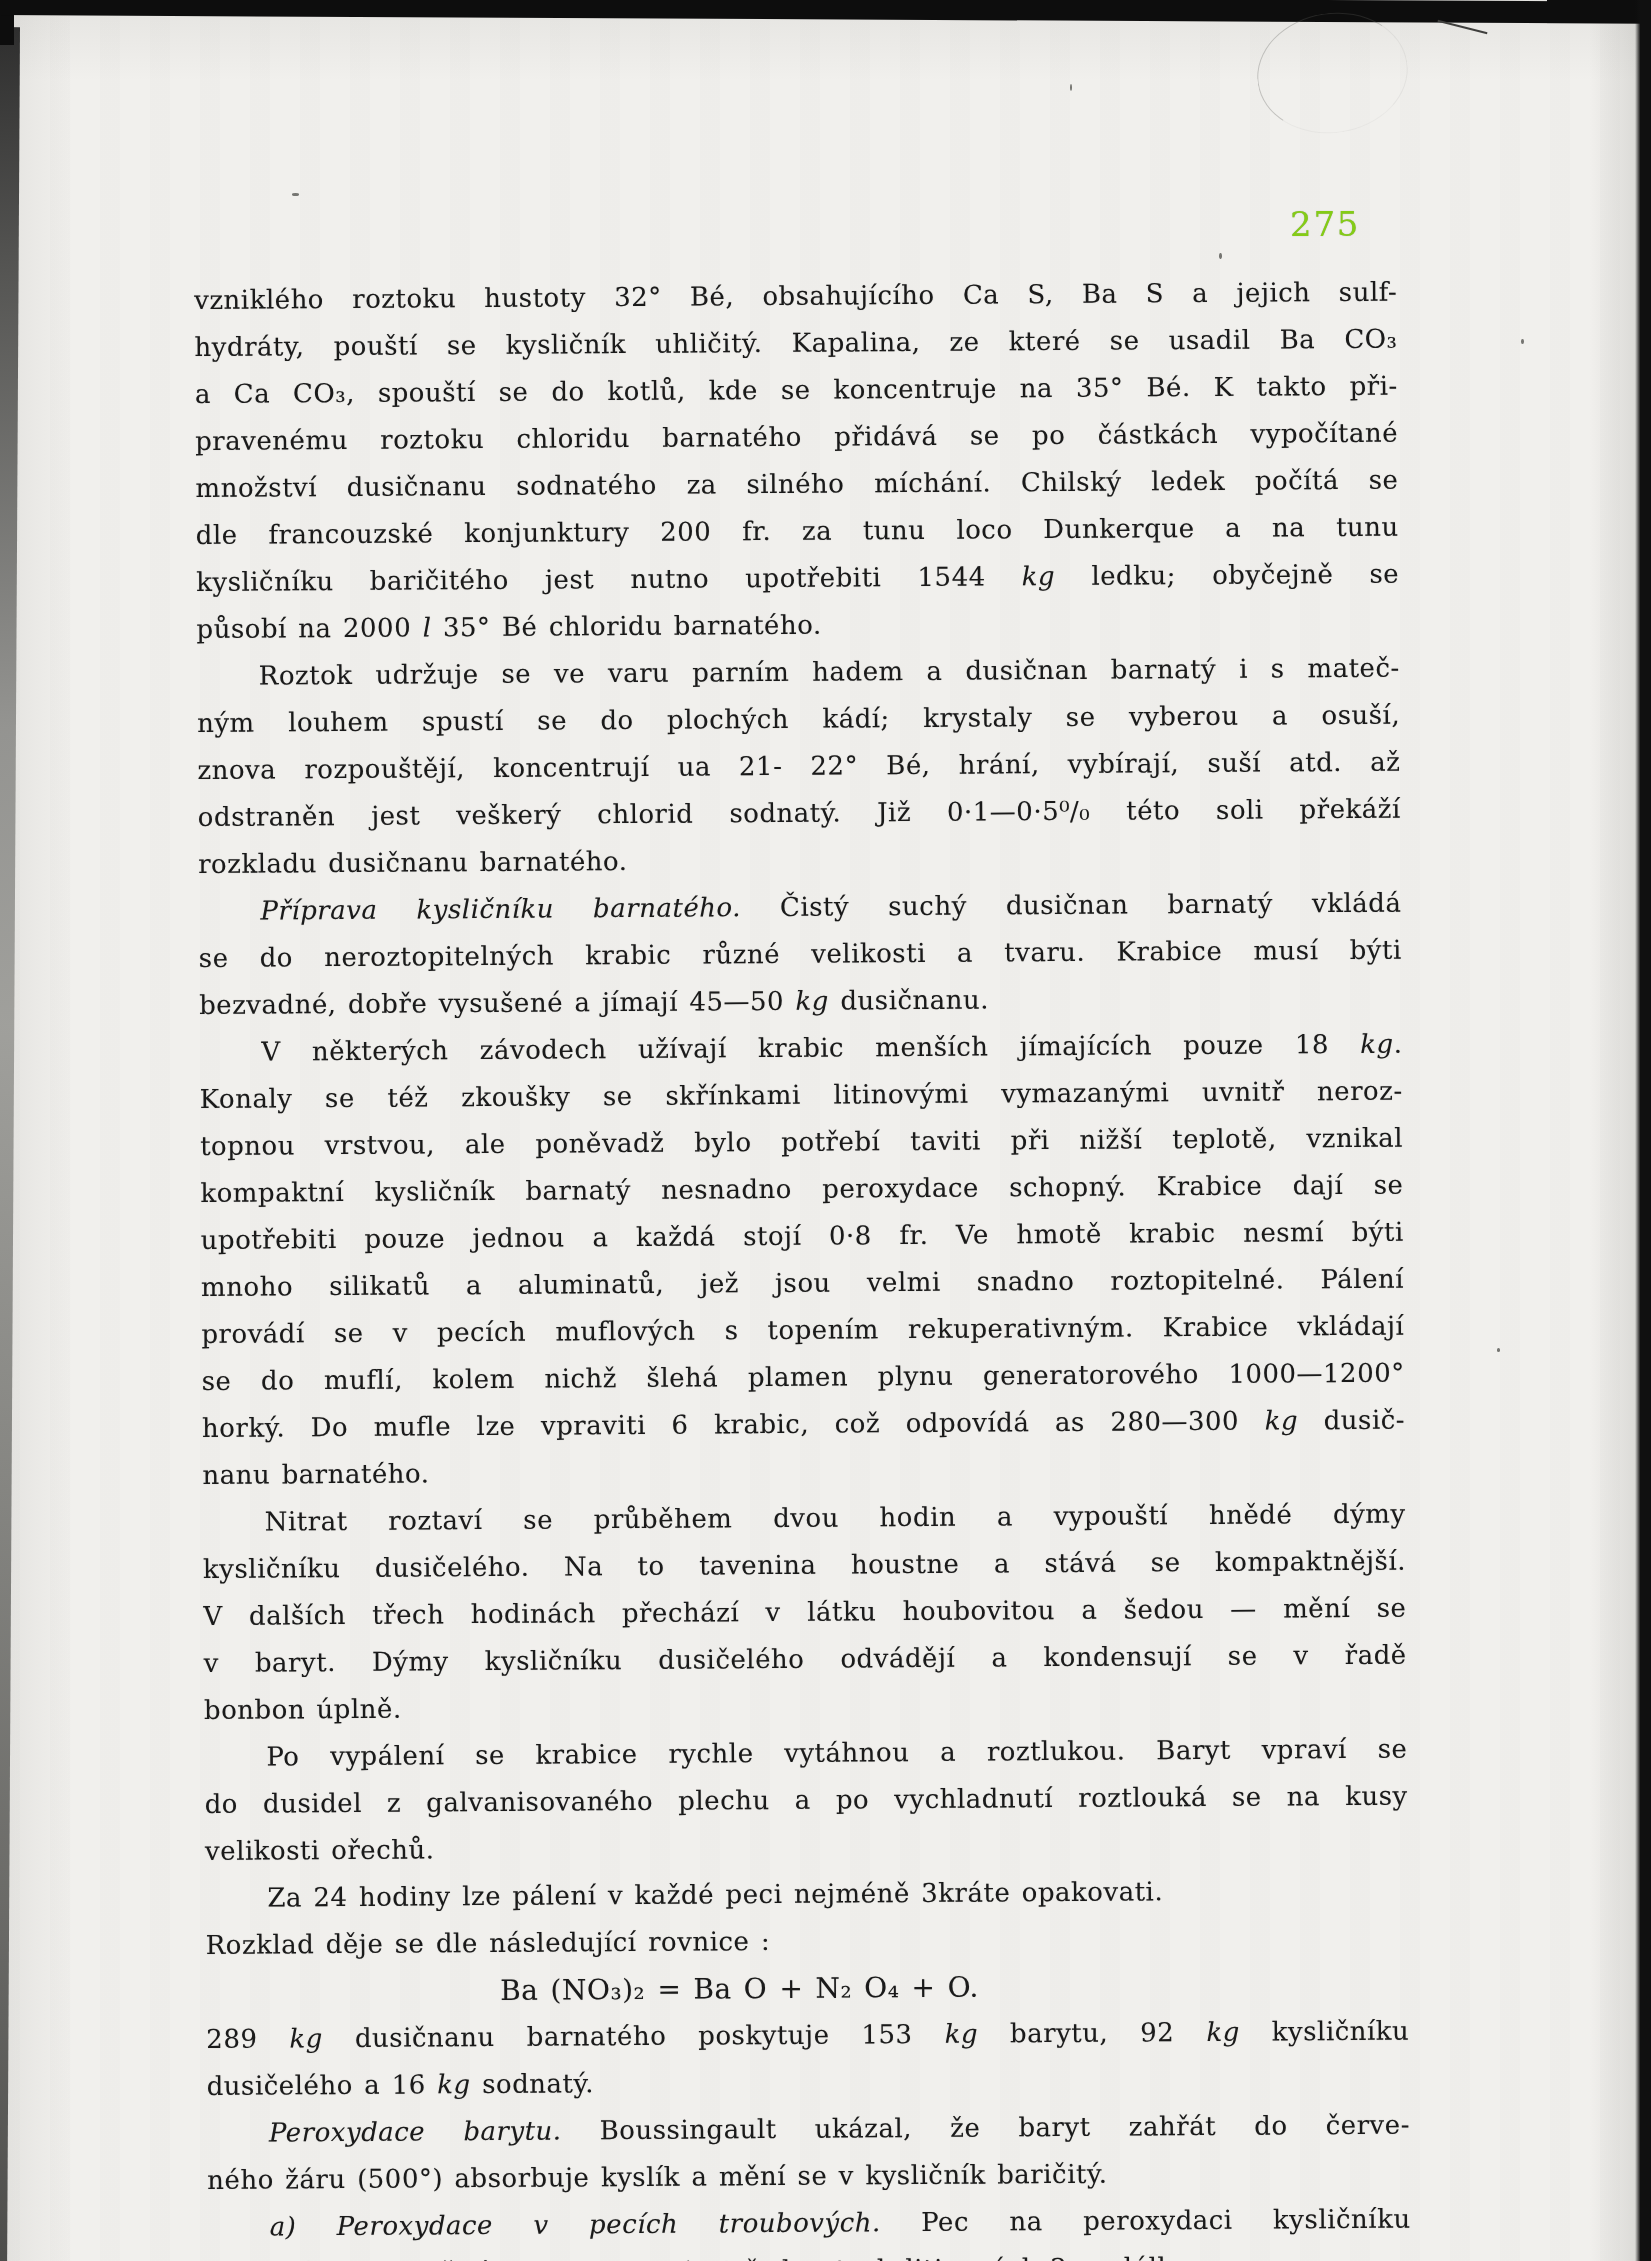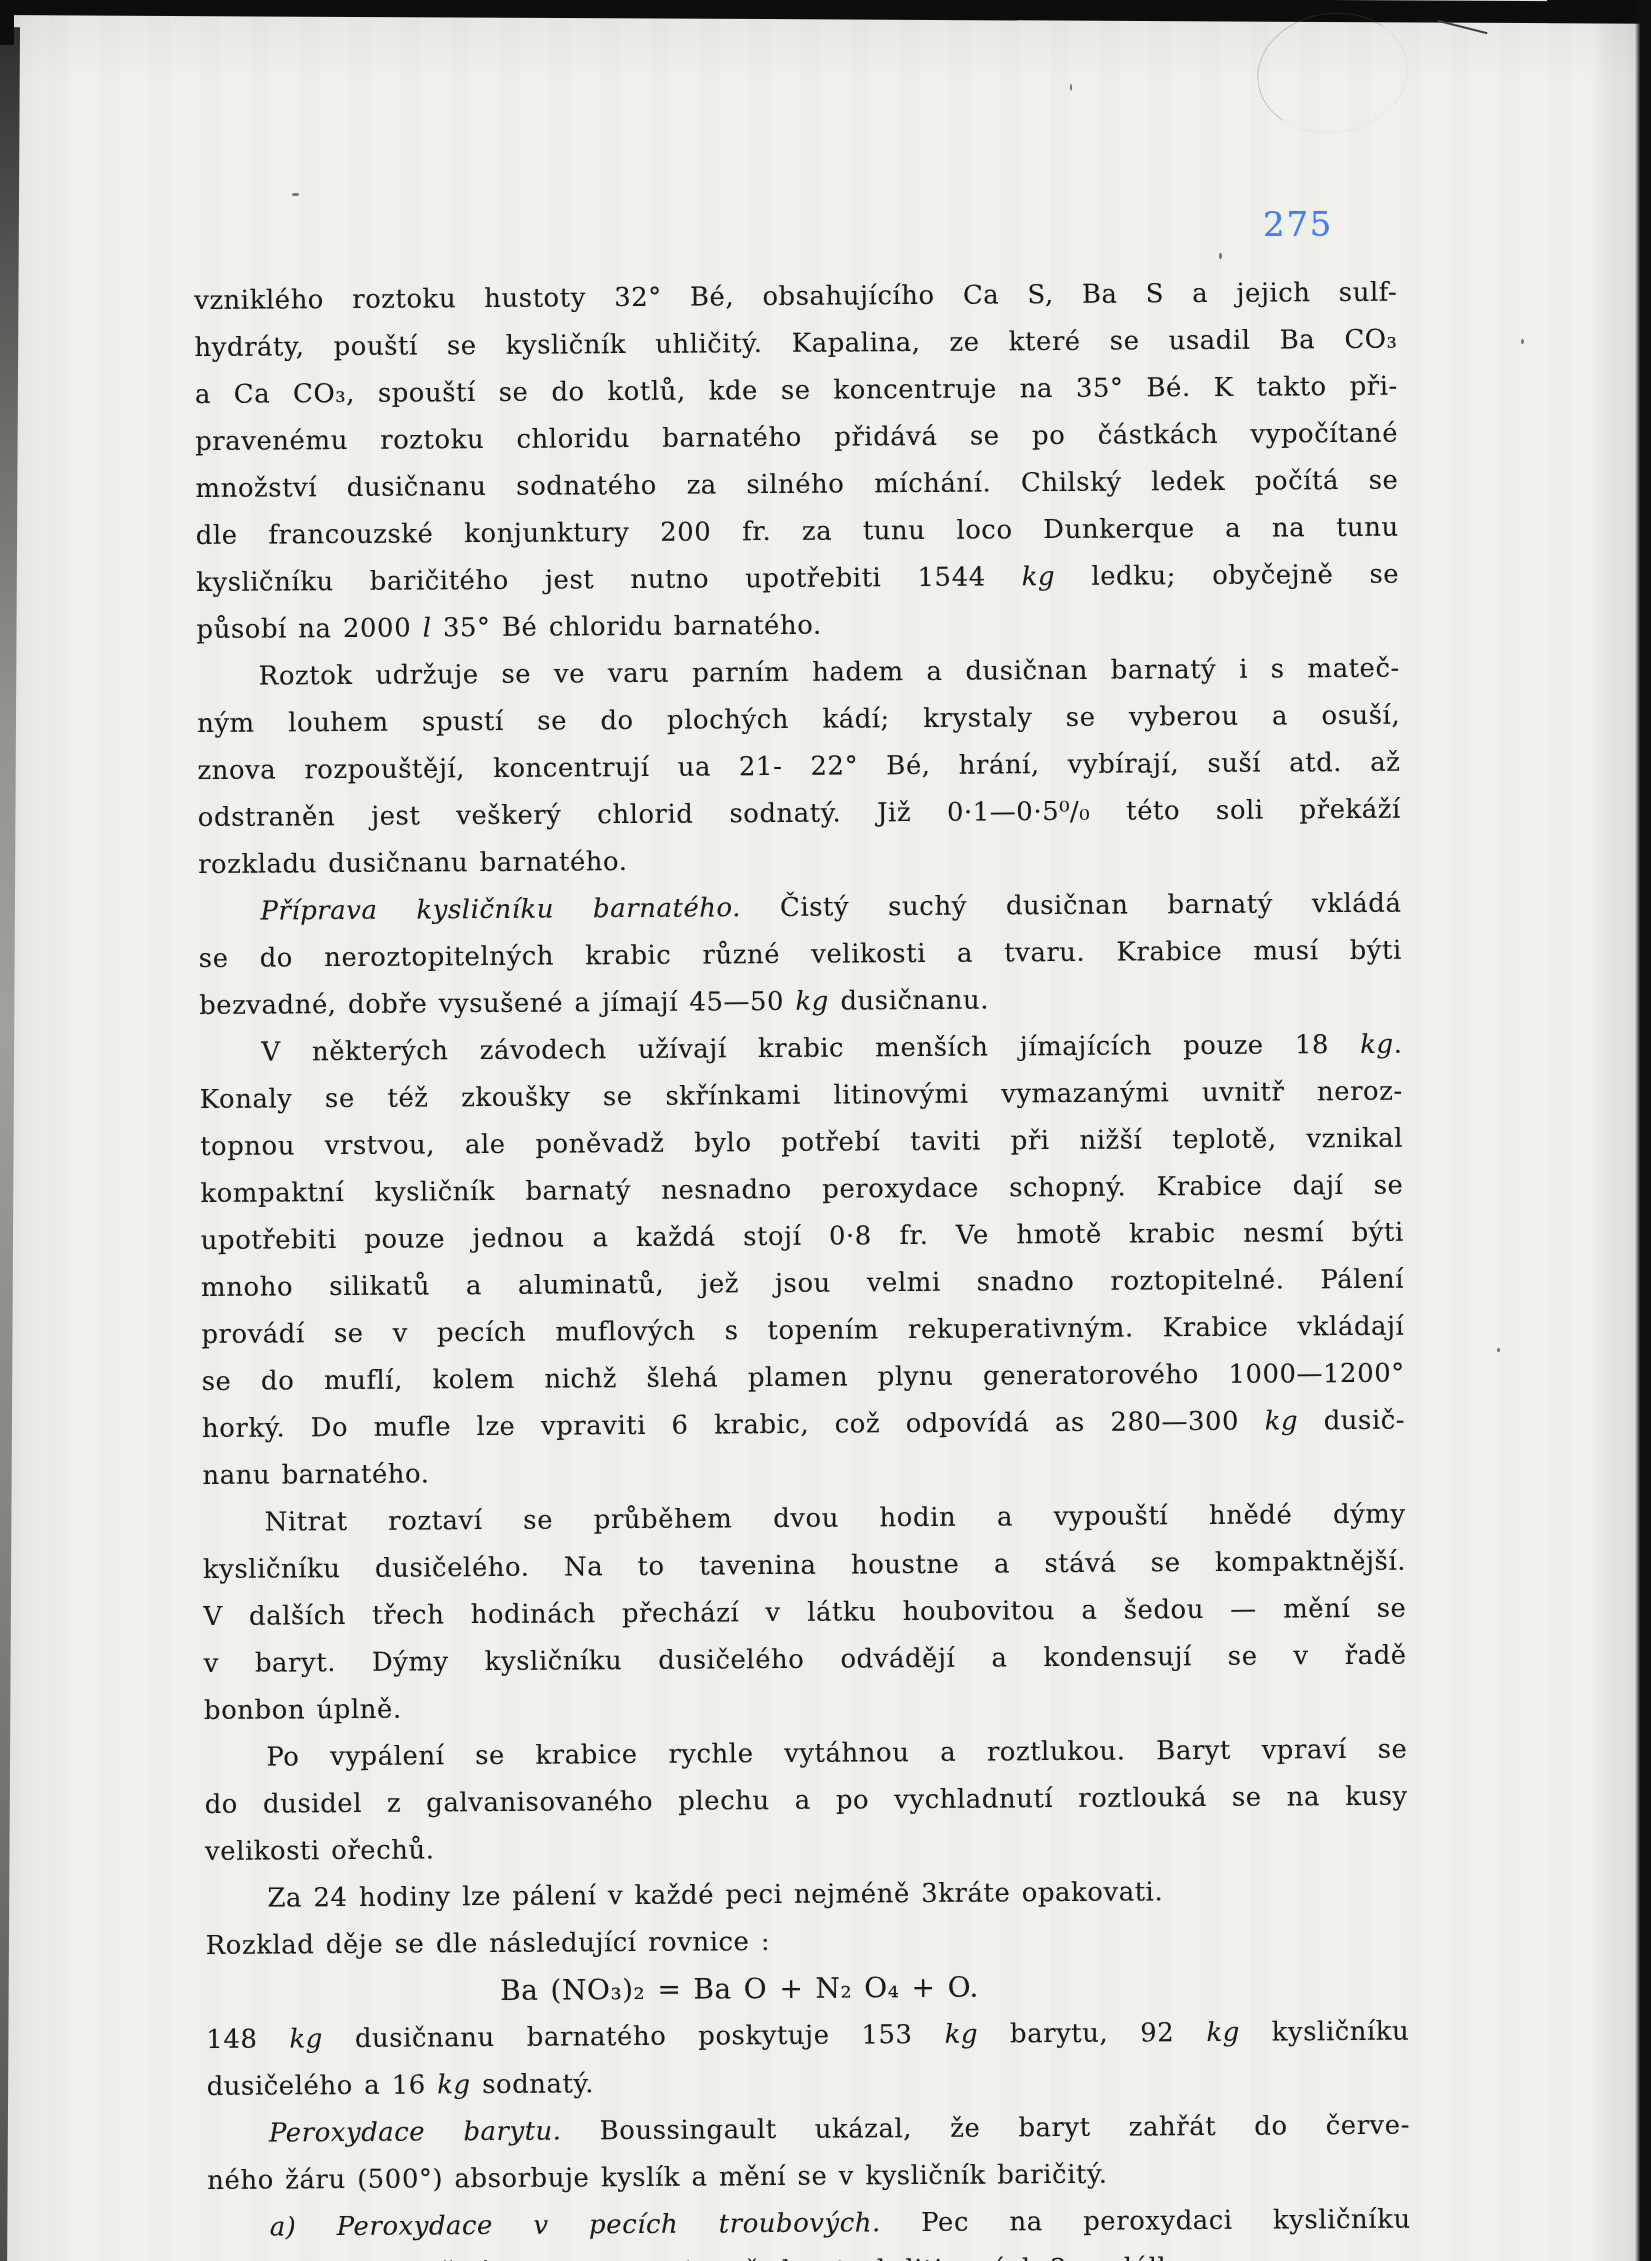--- a/index.html
+++ b/index.html
@@ -73,24 +73,24 @@
     transform: rotate(-8deg);
   }
   #slash-artifact {
     left: 1437px; top: 26px; width: 51px; height: 1.8px;
     background: #3f3f3d; transform: rotate(14deg);
   }
   .speck { position: absolute; background: #767672; border-radius: 45%; }
   
   #page-number {
     position: absolute;
-    left: 1263px; top: 204px;
+    left: 1290px; top: 204px;
     font-size: 34px;
     letter-spacing: 1.8px;
-    color: #3b82f6;
+    color: #84cc16;
     text-shadow: 0 0 0.9px rgba(25,25,25,0.35);
   }
   #body-text {
     position: absolute;
     left: 194px; top: 277px;
     width: 1203px;
     color: #1a1a1a;
     font-size: 26px;
     letter-spacing: 0.5px;
     word-spacing: 2.7px;
@@ -159,21 +159,21 @@
       <div class="line justify"><span>kysličníku dusičelého. Na to tavenina houstne a stává se kompaktnější.</span></div>
       <div class="line justify"><span>V dalších třech hodinách přechází v látku houbovitou a šedou — mění se</span></div>
       <div class="line justify"><span>v baryt. Dýmy kysličníku dusičelého odvádějí a kondensují se v řadě</span></div>
       <div class="line left"><span>bonbon úplně.</span></div>
       <div class="line indent-justify"><span>Po vypálení se krabice rychle vytáhnou a roztlukou. Baryt vpraví se</span></div>
       <div class="line justify"><span>do dusidel z galvanisovaného plechu a po vychladnutí roztlouká se na kusy</span></div>
       <div class="line left"><span>velikosti ořechů.</span></div>
       <div class="line indent-left"><span>Za 24 hodiny lze pálení v každé peci nejméně 3kráte opakovati.</span></div>
       <div class="line left"><span>Rozklad děje se dle následující rovnice :</span></div>
       <div class="line center-equation"><span>Ba (NO₃)₂ = Ba O + N₂ O₄ + O.</span></div>
-      <div class="line justify"><span>148 </span><i>kg</i><span> dusičnanu barnatého poskytuje 153 </span><i>kg</i><span> barytu, 92 </span><i>kg</i><span> kysličníku</span></div>
+      <div class="line justify"><span>289 </span><i>kg</i><span> dusičnanu barnatého poskytuje 153 </span><i>kg</i><span> barytu, 92 </span><i>kg</i><span> kysličníku</span></div>
       <div class="line left"><span>dusičelého a 16 </span><i>kg</i><span> sodnatý.</span></div>
       <div class="line indent-justify"><span></span><i>Peroxydace barytu.</i><span> Boussingault ukázal, že baryt zahřát do červe-</span></div>
       <div class="line left"><span>ného žáru (500°) absorbuje kyslík a mění se v kysličník baričitý.</span></div>
       <div class="line indent-justify"><span></span><i>a) Peroxydace v pecích troubových.</i><span> Pec na peroxydaci kysličníku</span></div>
       <div class="line left"><span>barnatého v baričitý prostoupena jest řadou trub litinových 2 </span><i>m</i><span> délky</span></div>
     </div>
 
 </div>
 
 

